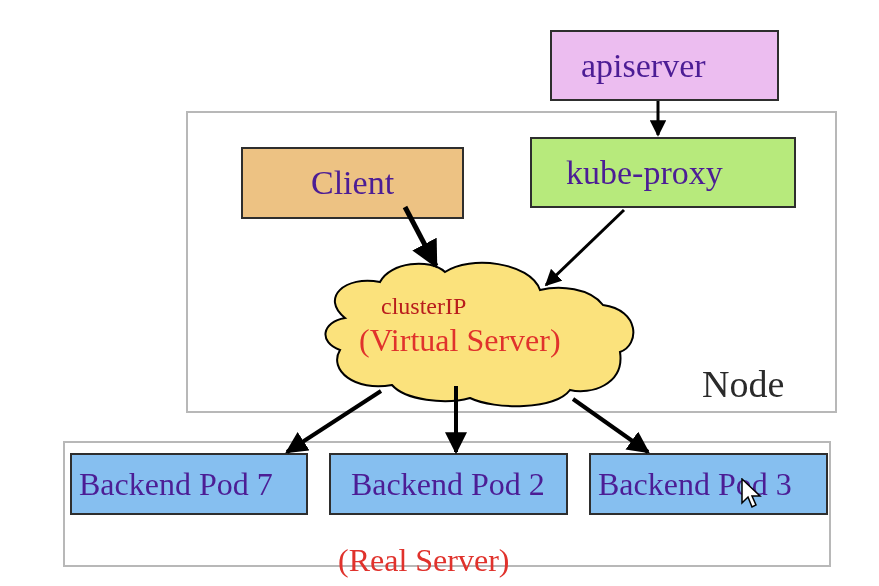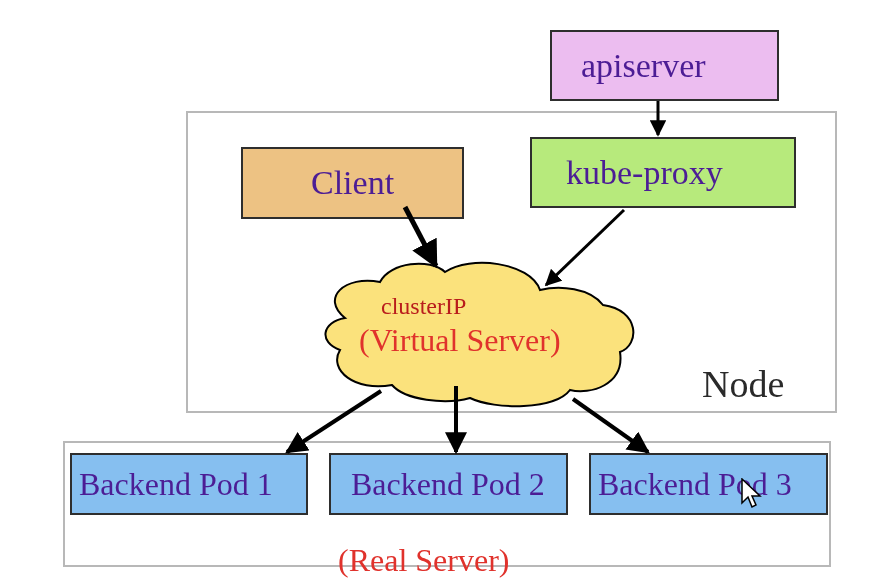--- a/index.html
+++ b/index.html
@@ -27,21 +27,21 @@
 
 <div class="box" style="left:241px; top:135px; width:223px; height:72px; background:#edc283;margin-top:12px;">
   <span style="font-size:34px; margin-left:68px;">Client</span>
 </div>
 
 <div class="box" style="left:530px; top:137px; width:266px; height:71px; background:#b7ea7c;">
   <span style="font-size:34px; margin-left:34px;">kube-proxy</span>
 </div>
 
 <div class="box" style="left:70px; top:453px; width:238px; height:62px; background:#86bff0;">
-  <span style="font-size:32px; margin-left:7px;">Backend Pod 1</span>
+  <span style="font-size:32px; margin-left:7px;">Backend Pod 7</span>
 </div>
 <div class="box" style="left:329px; top:453px; width:239px; height:62px; background:#86bff0;">
   <span style="font-size:32px; margin-left:20px;">Backend Pod 2</span>
 </div>
 <div class="box" style="left:589px; top:453px; width:239px; height:62px; background:#86bff0;">
   <span style="font-size:32px; margin-left:7px;">Backend Pod 3</span>
 </div>
 
 <svg class="arrows" width="879" height="586" viewBox="0 0 879 586">
   <defs>

